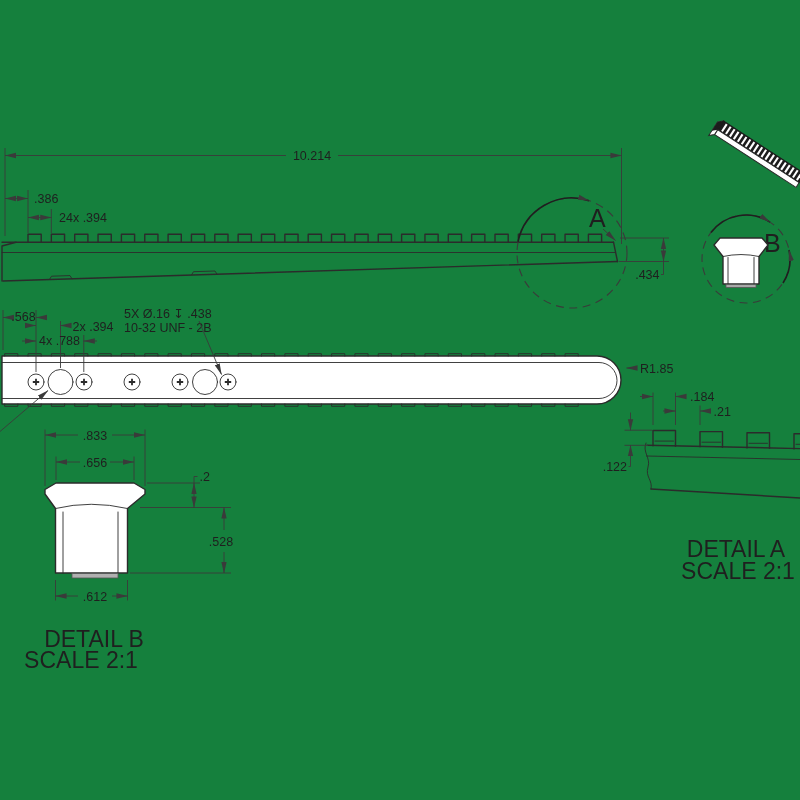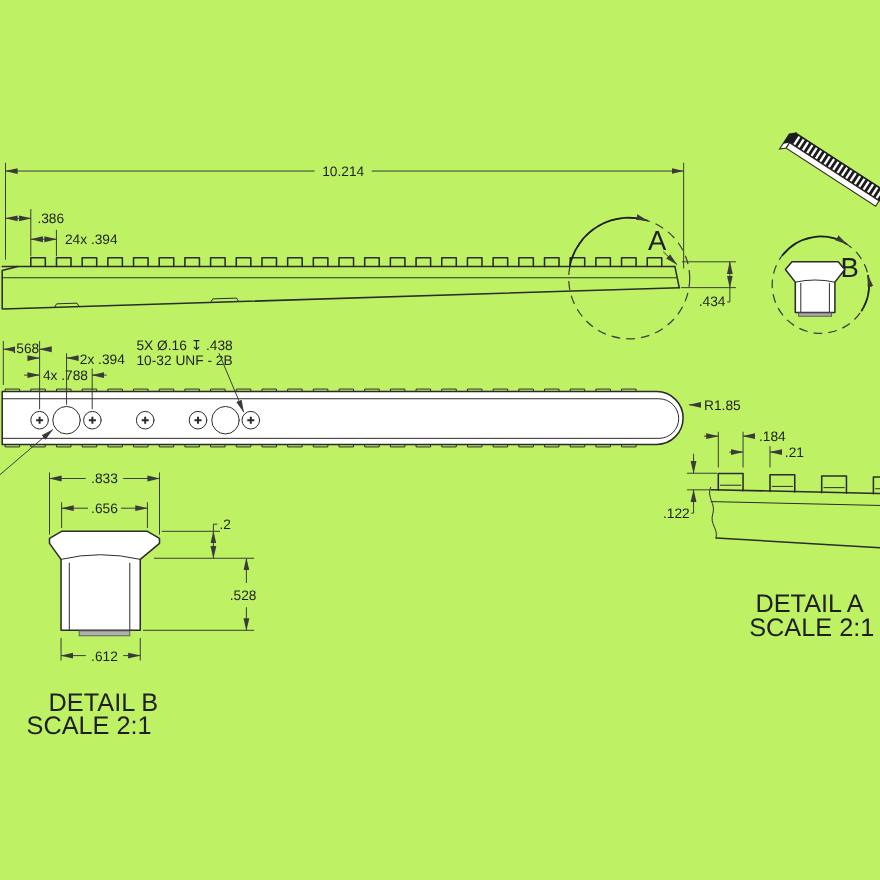--- a/index.html
+++ b/index.html
@@ -1,16 +1,16 @@
 <!DOCTYPE html>
 <html><head>
 <meta charset="utf-8">
 <style>
   html,body{margin:0;padding:0;background:#fff;}
-  .stage{width:800px;height:800px;background:#bef264;position:relative;overflow:hidden;}
+  .stage{width:800px;height:800px;background:#15803d;position:relative;overflow:hidden;}
   svg{display:block;}
   text{font-family:"Liberation Sans","DejaVu Sans",sans-serif;fill:#1f1f1f;}
   .t-dim{font-size:12.5px;}
   .t-title{font-size:23px;}
   .t-call{font-size:25px;}
   .mid{text-anchor:middle;}
   .end{text-anchor:end;}
   .ol{fill:none;stroke:#2b2b2b;stroke-width:1.4;stroke-linejoin:round;stroke-linecap:round;}
   .ol-thin{fill:none;stroke:#2b2b2b;stroke-width:.9;stroke-linejoin:round;stroke-linecap:round;}
   .solid{fill:#fff;stroke:#2b2b2b;stroke-width:1.4;stroke-linejoin:round;}

